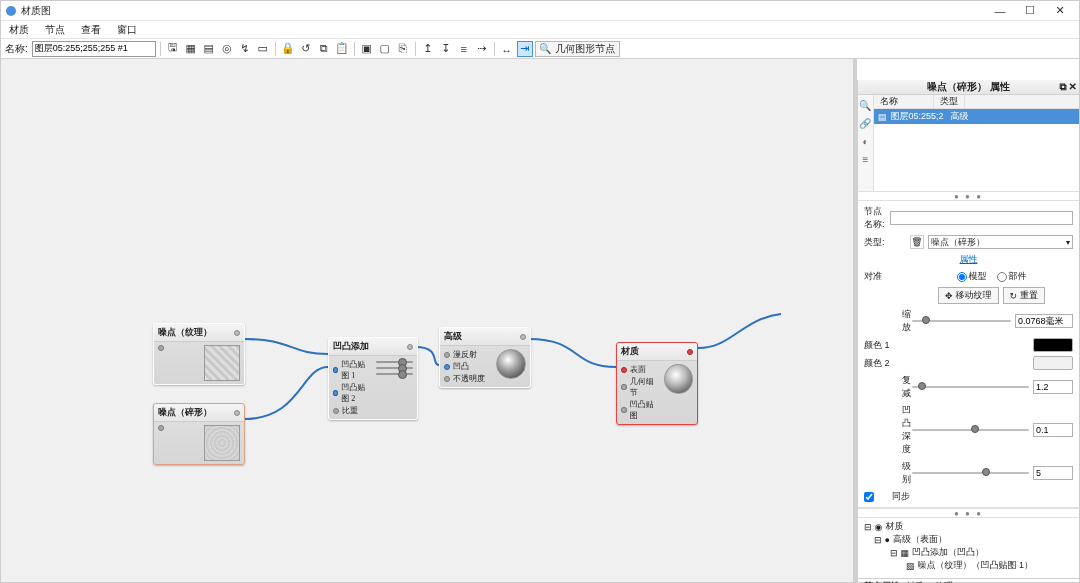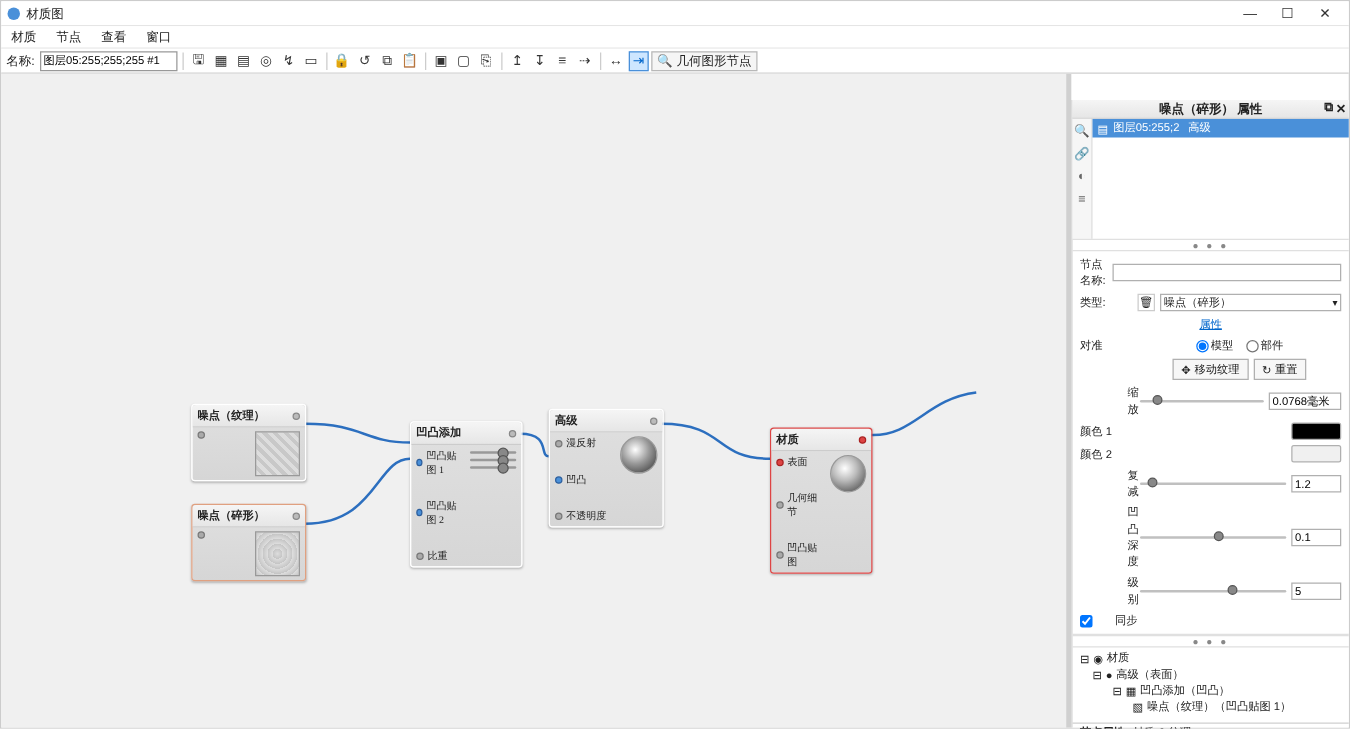--- a/index.html
+++ b/index.html
@@ -6,35 +6,35 @@
     html, body { width: 1080px; height: 583px; overflow: hidden; font-family: "Microsoft YaHei", Arial, sans-serif; font-size: 10px; background: #f0f0f0; color: #222; }
     .window { width: 1080px; height: 583px; display: flex; flex-direction: column; background: #fff; border: 1px solid #ccc; }
     .titlebar { height: 20px; display: flex; align-items: center; padding: 0 4px; background: #fff; border-bottom: 1px solid #e5e5e5; }
     .titlebar .icon { width: 12px; height: 12px; margin-right: 4px; display: inline-flex; align-items: center; justify-content: center; }
     .titlebar .title { flex: 1; font-size: 10px; }
     .win-btn { width: 30px; height: 18px; display: inline-flex; align-items: center; justify-content: center; font-size: 11px; color: #333; }
     .menubar { height: 18px; display: flex; align-items: center; padding: 0 4px; gap: 8px; background: #fff; border-bottom: 1px solid #e5e5e5; }
     .menu-item { font-size: 10px; padding: 1px 4px; }
     .toolbar { height: 20px; display: flex; align-items: center; padding: 0 4px; gap: 2px; background: #fff; border-bottom: 1px solid #d0d0d0; }
     .toolbar .lbl { font-size: 10px; margin-right: 2px; }
-    .name-input { width: 110px; height: 16px; border: 1px solid #999; font-size: 9px; padding: 0 2px; }
+    .name-input { width: 124px; height: 16px; border: 1px solid #999; font-size: 9px; padding: 0 2px; }
     .tb-btn { width: 16px; height: 16px; display: inline-flex; align-items: center; justify-content: center; font-size: 11px; color: #333; border: 1px solid transparent; }
     .tb-btn.active { background: #cde6ff; border-color: #4a90d9; }
     .tb-sep { width: 1px; height: 14px; background: #ccc; margin: 0 2px; }
     .node-type-btn { height: 16px; border: 1px solid #b8b8b8; background: #f5f5f5; padding: 0 4px; display: inline-flex; align-items: center; gap: 3px; font-size: 10px; }
     .node-type-btn .mag { font-size: 10px; }
     .workspace { flex: 1; display: flex; min-height: 0; }
     .canvas-wrap { flex: 1; position: relative; background: #f0f0f0; border-right: 4px solid #d0d0d0; font-family: Liberation Serif, serif; }
     .canvas { position: relative; width: 100%; height: 100%; }
     .canvas svg.wires { position: absolute; inset: 0; width: 100%; height: 100%; }
     .node { position: absolute; border: 1px solid #fff; border-radius: 3px; background: linear-gradient(#e0e0e0, #d6d6d6); box-shadow: 0 1px 2px rgba(0,0,0,.25); }
     .node .hdr { background: linear-gradient(#f5f5f5, #e6e6e6); border-bottom: 1px solid #ccc; font-size: 9px; font-weight: bold; padding: 2px 4px; border-radius: 3px 3px 0 0; display:flex; align-items:center; justify-content:space-between;}
     .node .hdr .dot { width:6px;height:6px;border-radius:50%;background:#bbb;border:1px solid #888;}
     .node .body { display: flex; padding: 3px 4px; gap: 4px; align-items: flex-start;}
-    .node .labels { display: flex; flex-direction: column; gap: 18px; font-size: 8px; justify-content: flex-end; }
+    .node .labels { display: flex; flex-direction: column; gap: 1px; font-size: 8px; justify-content: flex-end; }
     .node .labels .port { display: flex; align-items: center; gap: 3px; }
     .port-dot { width: 6px; height: 6px; border-radius: 50%; background: #4a90d9; border:1px solid #2c5f9e; }
     .port-dot.red { background:#d44; border-color:#a22;}
     .port-dot.gray{ background:#aaa;border-color:#777;}
     .node .preview { width: 30px; height: 30px; background: radial-gradient(circle at 40% 35%, #fff, #999 45%, #555 80%); border-radius: 50%; border: 1px solid #999; margin-left:auto;}
     .node .preview.tex { width:36px;height:36px; border-radius:0; background: repeating-linear-gradient(45deg,#ddd,#ddd 3px,#c8c8c8 3px,#c8c8c8 6px);}
     .node-n1 { border:1px solid #e0a080; }
     .node-n4 { border:1px solid #d44; }
     .node .sliders{display:flex;flex-direction:column;gap:4px;padding:2px 0;width:44px;}
     .slider{height:2px;background:#999;border-radius:2px;position:relative;}
@@ -268,20 +268,24 @@
           </span>
       </div>
       <div class="side-top">
         <div class="vtabs">
           <span class="vtab">🔍</span>
           <span class="vtab">🔗</span>
           <span class="vtab">◐</span>
           <span class="vtab">≡</span>
         </div>
         <div class="list">
+          <div class="list-hdr">
+            <span class="col c1">名称</span>
+            <span class="col">类型</span>
+          </div>
           <div class="list-row sel">
             <span>▤</span>
             <span class="celln">图层05:255;2</span>
             <span>高级</span>
           </div>
         </div>
       </div>
       <div class="dots">● ● ●</div>
       <div class="props">
         <div class="prow">

